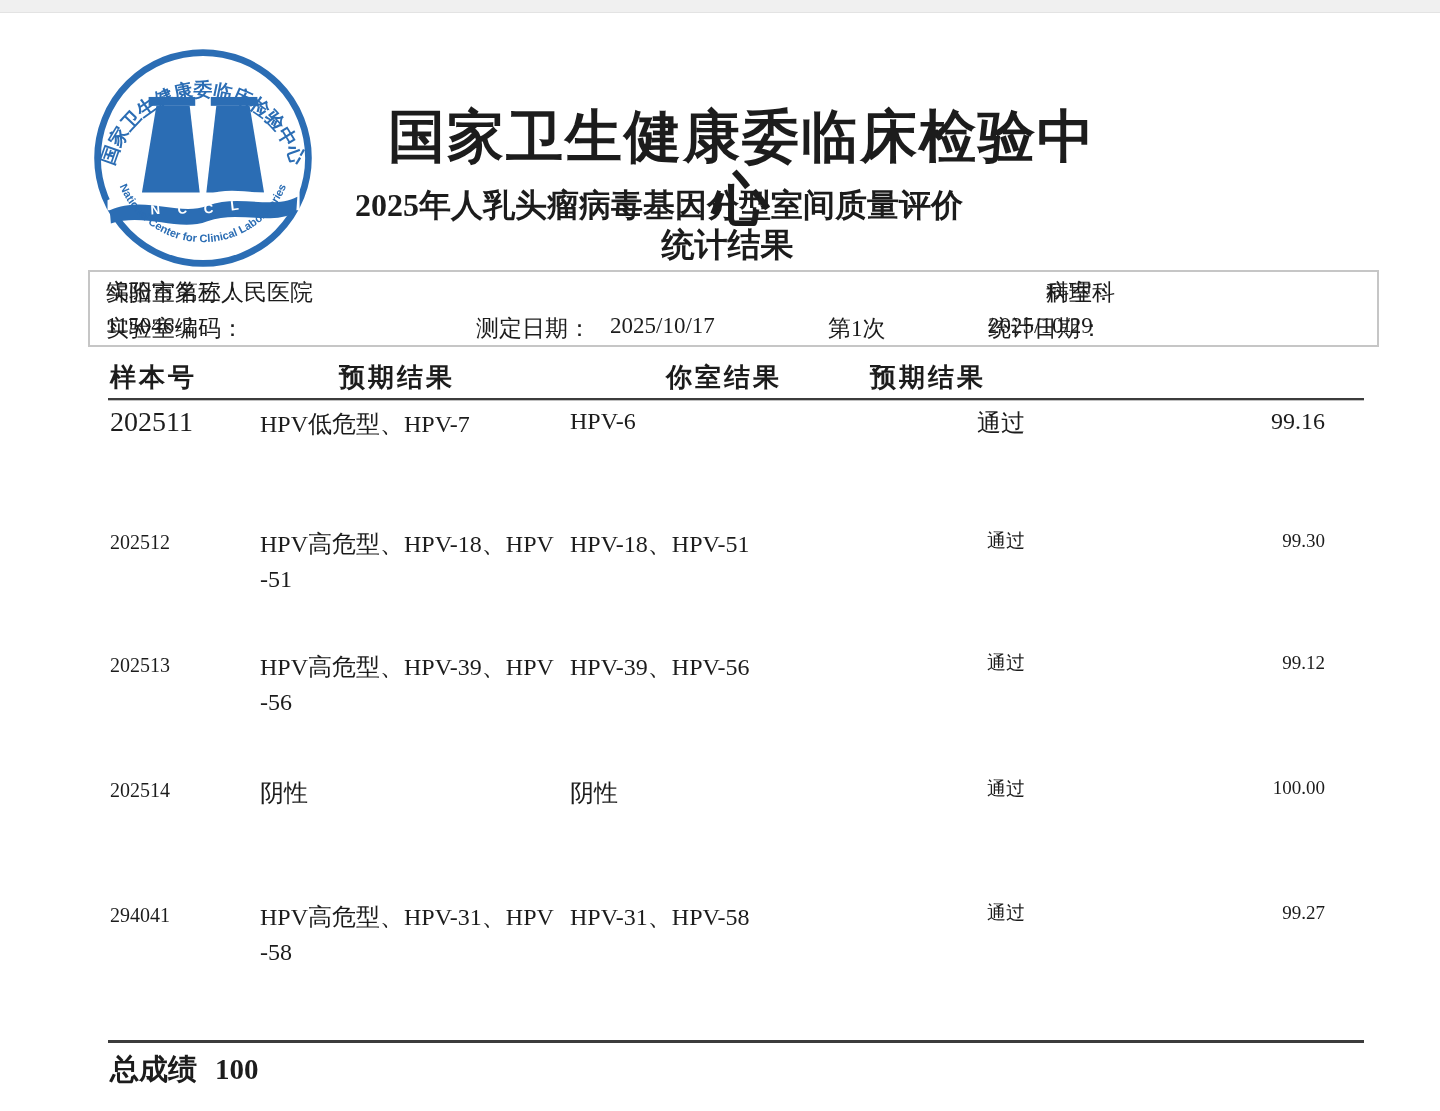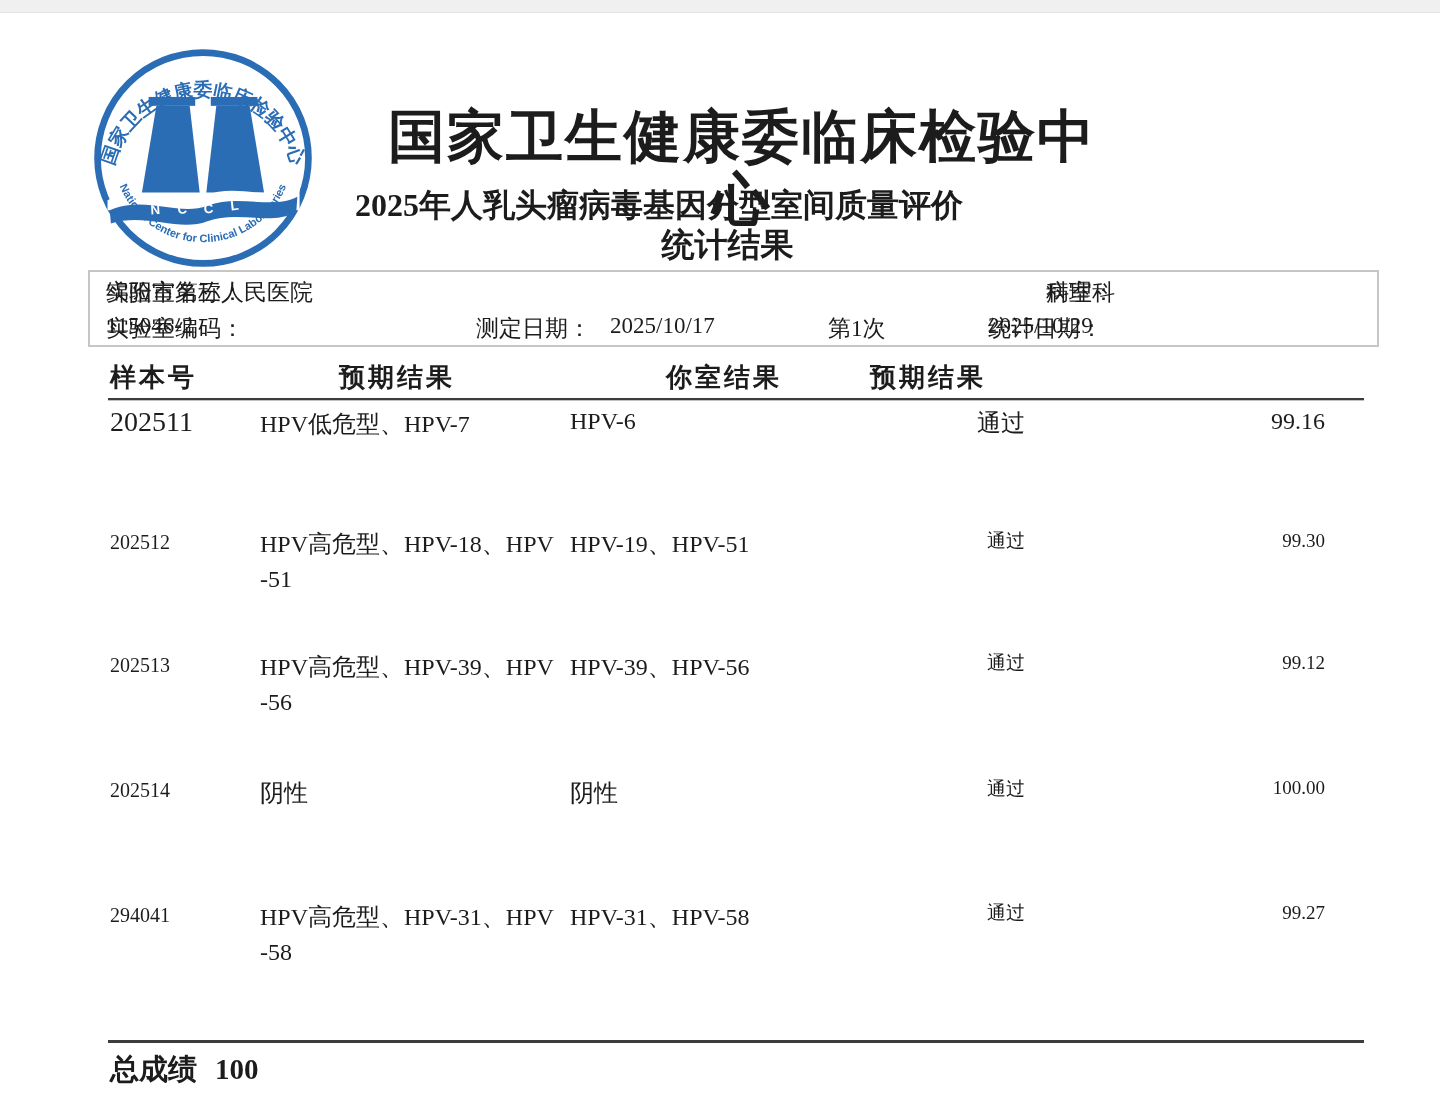--- a/index.html
+++ b/index.html
@@ -139,21 +139,21 @@
     <span class="cell c-sample" style="top:406px">202511</span>
     <span class="cell c-expected" style="top:407px">HPV低危型、HPV-7</span>
     <span class="cell c-result" style="top:408px">HPV-6</span>
     <span class="cell c-pass" style="top:407px">通过</span>
     <span class="cell c-rate" style="top:408px">99.16</span>
   </div>
 
   <div class="rn">
     <span class="cell c-sample" style="top:531px">202512</span>
     <span class="cell c-expected" style="top:527px">HPV高危型、HPV-18、HPV-51</span>
-    <span class="cell c-result" style="top:528px">HPV-19、HPV-51</span>
+    <span class="cell c-result" style="top:528px">HPV-18、HPV-51</span>
     <span class="cell c-pass" style="top:528px">通过</span>
     <span class="cell c-rate" style="top:530px">99.30</span>
   </div>
 
   <div class="rn">
     <span class="cell c-sample" style="top:654px">202513</span>
     <span class="cell c-expected" style="top:650px">HPV高危型、HPV-39、HPV-56</span>
     <span class="cell c-result" style="top:651px">HPV-39、HPV-56</span>
     <span class="cell c-pass" style="top:650px">通过</span>
     <span class="cell c-rate" style="top:652px">99.12</span>

